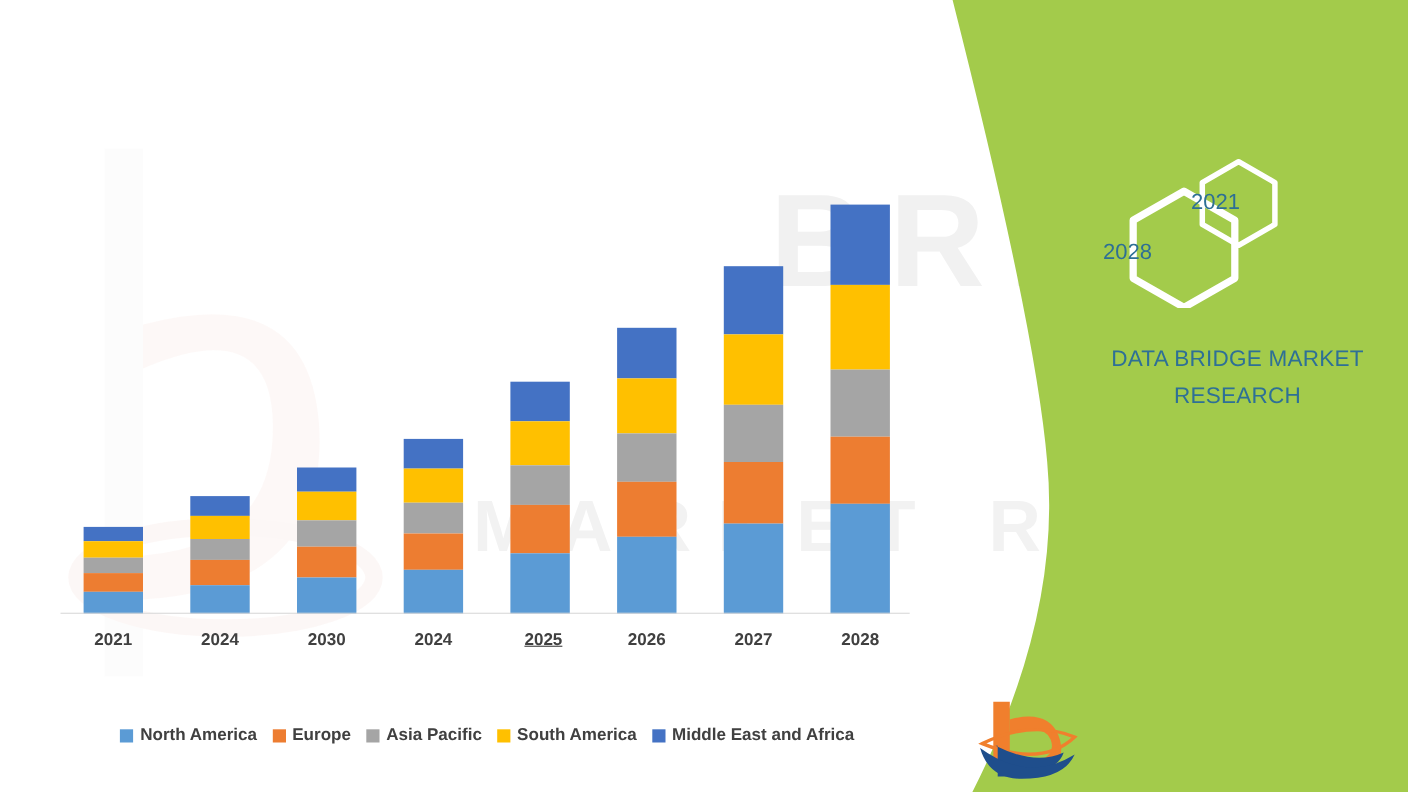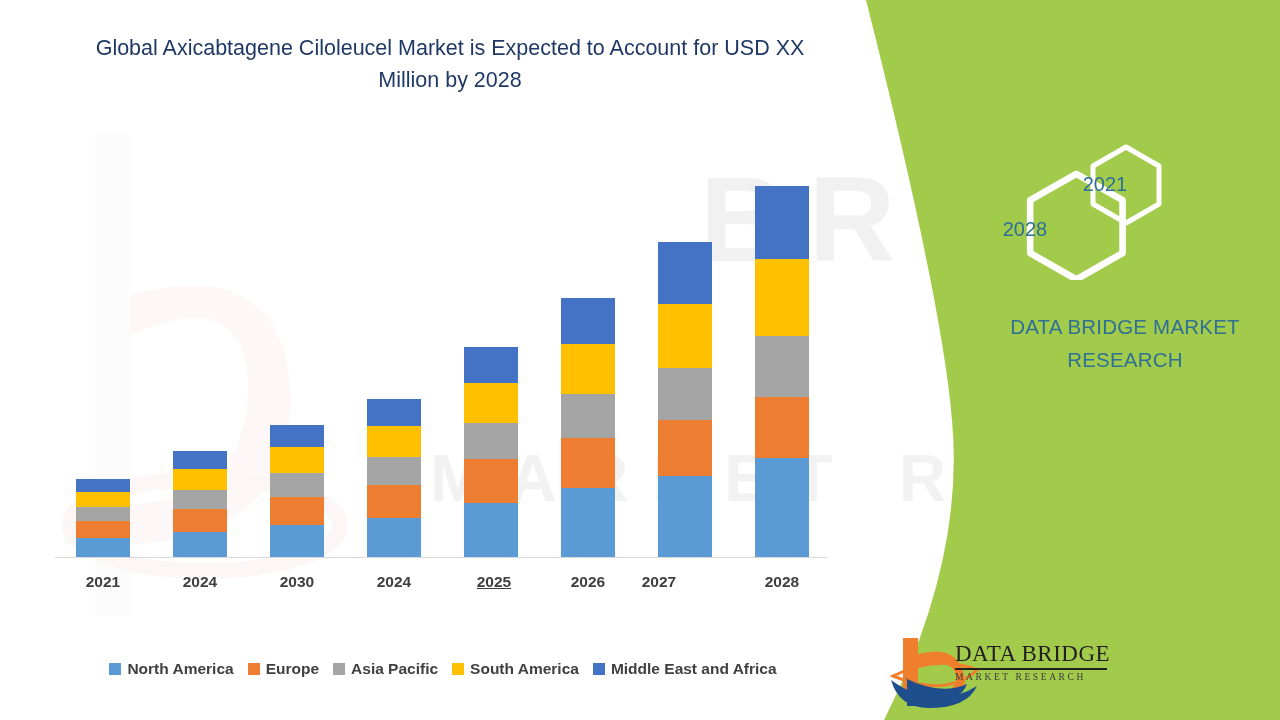--- a/index.html
+++ b/index.html
@@ -109,21 +109,20 @@
 
   <svg id="wm-logo" viewBox="0 0 300 600" aria-hidden="true">
     <path d="M40 40 L40 520 L75 520 L75 40 Z" fill="#fbfbfb"></path>
     <path d="M75 200 q150 -40 160 90 q10 150 -160 160 l0 -40 q120 -10 118 -120 q-2 -100 -118 -50 Z" fill="#fcf4f2"></path>
     <ellipse cx="150" cy="430" rx="135" ry="46" fill="none" stroke="#fbf2f0" stroke-width="16"></ellipse>
   </svg>
 
   <div class="wm-text" id="wm-bridge">BRIDGE</div>
   <div class="wm-text" id="wm-research">MARKET RESEARCH</div>
 
-  <div id="chart-title">Global Axicabtagene Ciloleucel Market is Expected to Account for USD XX Million by 2028</div>
 
   <div id="plot">
       <div class="bar-group" style="left: 21px;">
         <div class="seg" title="Middle East and Africa 2021" style="height: 13px; background: rgb(68, 114, 196);"></div>
         <div class="seg" title="South America 2021" style="height: 15px; background: rgb(255, 192, 0);"></div>
         <div class="seg" title="Asia Pacific 2021" style="height: 14px; background: rgb(165, 165, 165);"></div>
         <div class="seg" title="Europe 2021" style="height: 17px; background: rgb(237, 125, 49);"></div>
         <div class="seg" title="North America 2021" style="height: 20px; background: rgb(91, 155, 213);"></div>
       </div>
       <div class="bar-group" style="left: 118px;">
@@ -177,21 +176,21 @@
       </div>
     </div>
   <div id="axis-line"></div>
   <div id="x-labels">
       <div class="x-label" style="left: 3px;">2021</div>
       <div class="x-label" style="left: 100px;">2024</div>
       <div class="x-label" style="left: 197px;">2030</div>
       <div class="x-label" style="left: 294px;">2024</div>
       <div class="x-label" style="left: 394px; text-decoration: underline;">2025</div>
       <div class="x-label" style="left: 488px; text-align: center;">2026</div>
-      <div class="x-label" style="left: 559px; text-align: center;">2027</div>
+      <div class="x-label" style="left: 585px; text-align: center;">2027</div>
       <div class="x-label" style="left: 682px;">2028</div>
     </div>
   <div id="legend">
       <div class="legend-item">
         <span class="legend-swatch" style="background: rgb(91, 155, 213);"></span>
         <span class="legend-label">North America</span>
       </div>
       <div class="legend-item">
         <span class="legend-swatch" style="background: rgb(237, 125, 49);"></span>
         <span class="legend-label">Europe</span>
@@ -229,19 +228,14 @@
     <div>RESEARCH</div>
   </div>
 
   <svg id="logo" viewBox="0 0 230 80" aria-hidden="true">
     <path d="M18 8 L18 62 L33 62 L33 8 Z" fill="#F07F2D"></path>
     <path d="M33 24 q34 -9 44 14 q10 26 -16 34 l0 -11 q14 -6 9 -19 q-6 -14 -37 -5 Z" fill="#F07F2D"></path>
     <path d="M8 46 q45 -22 84 -6 q-30 28 -84 6 Z" fill="none" stroke="#F07F2D" stroke-width="3"></path>
     <path d="M22 48 L22 76 L40 76 q36 -4 42 -22 q-26 12 -62 -6 Z" fill="#1F4E8C"></path>
     <path d="M6 50 q44 32 86 6 q-10 22 -48 22 q-30 0 -38 -28 Z" fill="#1F4E8C"></path>
   </svg>
-  <div id="logo-wordmark">
-    <div id="logo-main">DATA BRIDGE</div>
-    <div id="logo-rule"></div>
-    <div id="logo-sub">MARKET RESEARCH</div>
-  </div>
 
 </div>
 
 </body></html>

